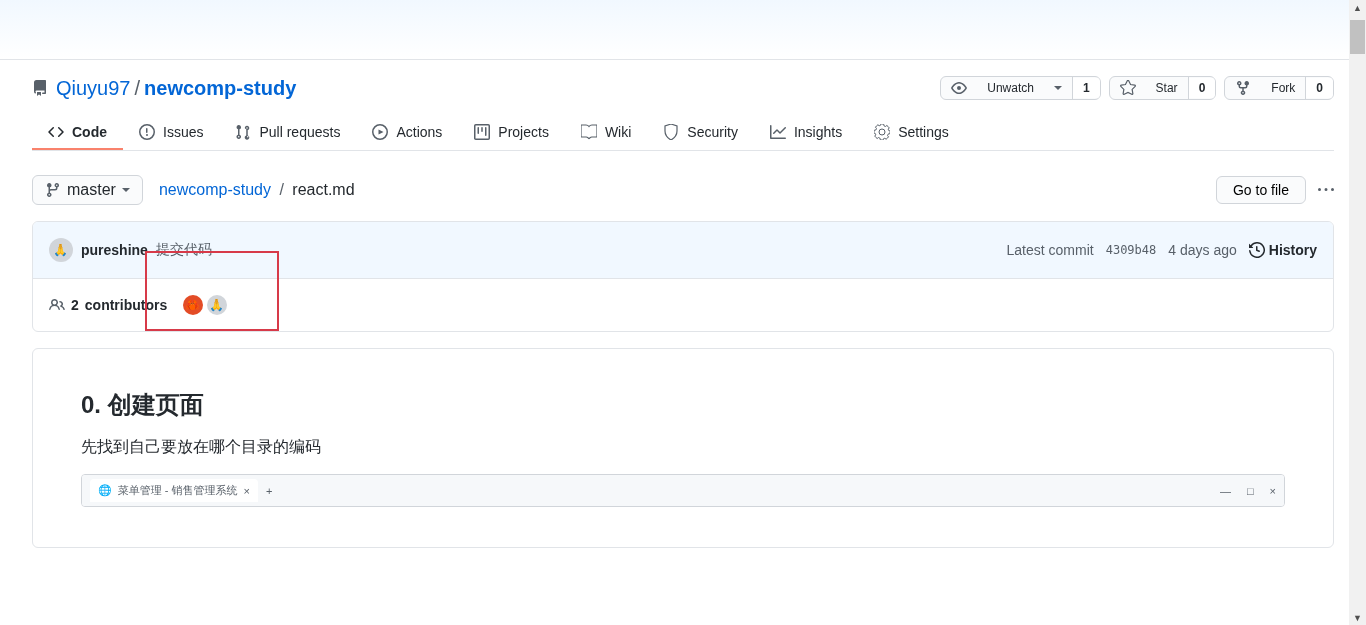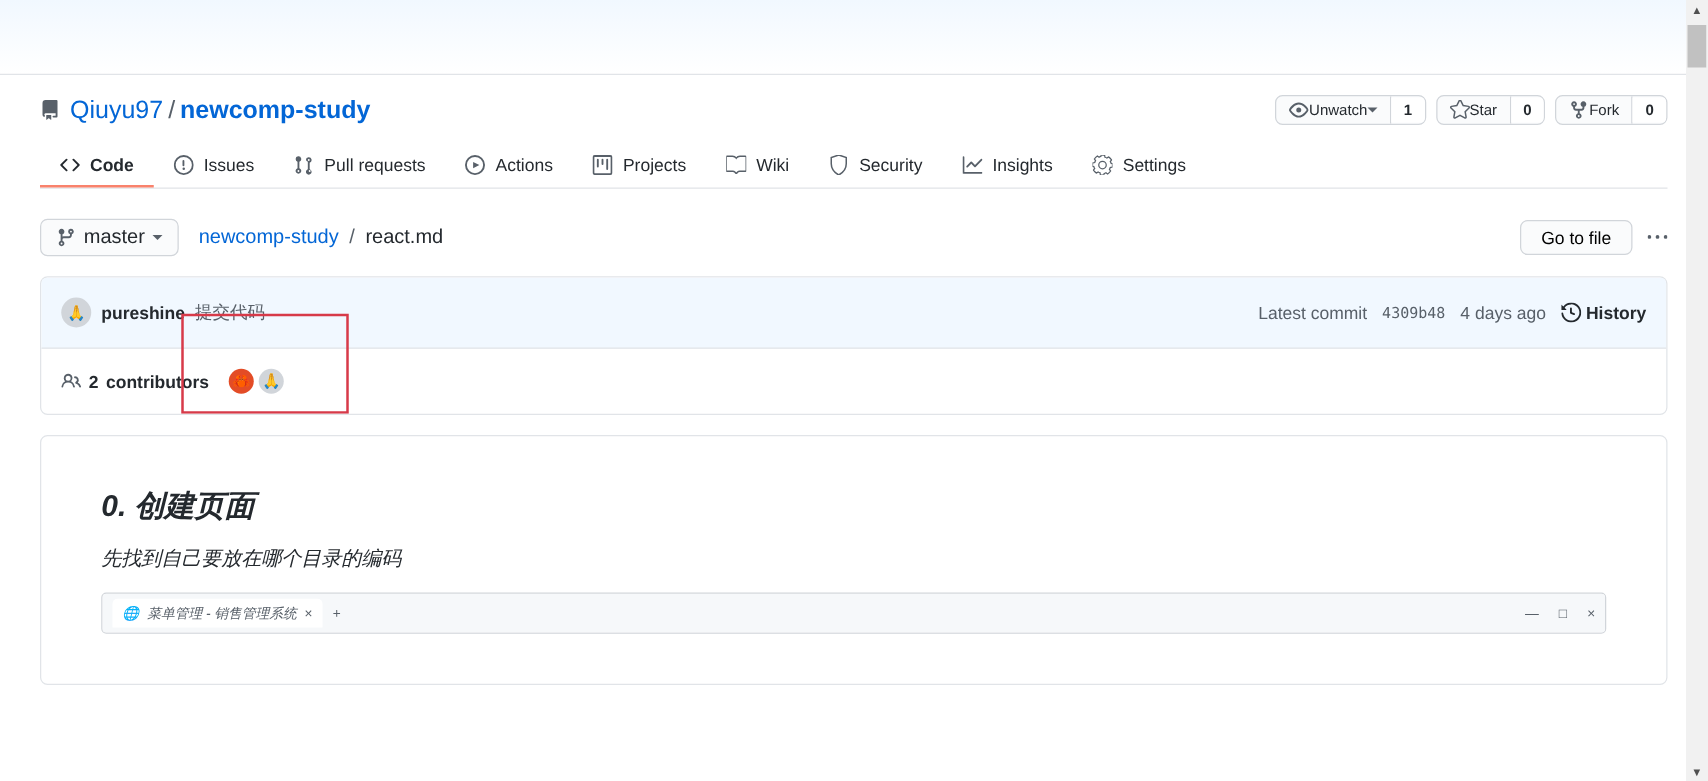--- a/index.html
+++ b/index.html
@@ -11,21 +11,21 @@
     
     .repo-header { padding: 16px 0; display: flex; align-items: center; justify-content: space-between; }
     .repo-title { display: flex; align-items: center; font-size: 20px; font-weight: 400; }
     .repo-icon-svg { width: 16px; height: 16px; fill: #586069; margin-right: 8px; }
     .repo-title a { color: #0366d6; text-decoration: none; }
     .repo-sep { color: #586069; margin: 0 4px; }
     .repo-name { font-weight: 600; }
     
     .repo-actions { display: flex; gap: 8px; }
     .action-btn { display: inline-flex; align-items: center; border: 1px solid #d1d5da; border-radius: 6px; overflow: hidden; font-size: 12px; background: #fafbfc; cursor: pointer; }
-    .action-btn .label { padding: 3px 10px; display: flex; align-items: center; gap: 0; border-right: 1px solid #d1d5da; }
+    .action-btn .label { padding: 3px 10px; display: flex; align-items: center; gap: 20px; border-right: 1px solid #d1d5da; }
     .action-btn .count { padding: 3px 10px; background: #fff; font-weight: 600; }
     .action-icon { width: 16px; height: 16px; fill: #586069; }
     .caret { width: 0; height: 0; border-left: 4px solid transparent; border-right: 4px solid transparent; border-top: 4px solid #586069; }
     
     .repo-nav { display: flex; border-bottom: 1px solid #e1e4e8; }
     .nav-tab { display: flex; align-items: center; gap: 8px; padding: 8px 16px; color: #24292e; text-decoration: none; border-bottom: 2px solid transparent; cursor: pointer; }
     .nav-tab.active { border-bottom-color: #f9826c; font-weight: 600; }
     .nav-tab .tab-icon { width: 16px; height: 16px; fill: #586069; }
     .nav-tab.active .tab-icon { fill: #24292e; }
     
@@ -66,21 +66,21 @@
     .file-box { border: 1px solid #e1e4e8; border-radius: 6px; }
     .file-info { padding: 8px 16px; border-bottom: 1px solid #e1e4e8; background: #fafbfc; display: flex; align-items: center; justify-content: space-between; font-size: 12px; font-family: SFMono-Regular, Consolas, monospace; color: #586069; }
     .file-info-left { display: flex; align-items: center; gap: 12px; }
     .file-info-sep { width: 1px; height: 16px; background: #d1d5da; }
     .file-tools { display: flex; align-items: center; gap: 0; }
     .tool-group { display: flex; border: 1px solid #d1d5da; border-radius: 6px; overflow: hidden; margin-right: 12px; }
     .tool-group a { padding: 4px 10px; font-size: 12px; color: #24292e; font-family: -apple-system, sans-serif; cursor: pointer; background: #fafbfc; }
     .tool-group a:first-child { border-right: 1px solid #d1d5da; }
     .tool-icon { width: 16px; height: 16px; fill: #586069; margin-left: 12px; cursor: pointer; }
     
-    .readme-content { padding: 40px 48px; font-style: italic; }
+    .readme-content { padding: 40px 48px; }
     .readme-content h2 { font-size: 24px; font-weight: 600; margin-bottom: 16px; }
     .readme-content p { font-size: 16px; margin-bottom: 16px; }
     .browser-mock { border: 1px solid #d1d5da; border-radius: 4px; overflow: hidden; }
     .browser-tabs { background: #f6f8fa; padding: 4px 8px; display: flex; align-items: center; gap: 8px; font-size: 11px; color: #586069; }
     .browser-tab { display: flex; align-items: center; gap: 6px; padding: 4px 8px; background: #fff; border-radius: 4px 4px 0 0; }
     .close-x { color: #586069; cursor: pointer; }
     .plus-tab { color: #586069; }
     .window-ctrls { margin-left: auto; display: flex; gap: 16px; color: #586069; }
     
     .scrollbar-track { position: fixed; right: 0; top: 0; width: 17px; height: 100vh; background: #f1f1f1; }

